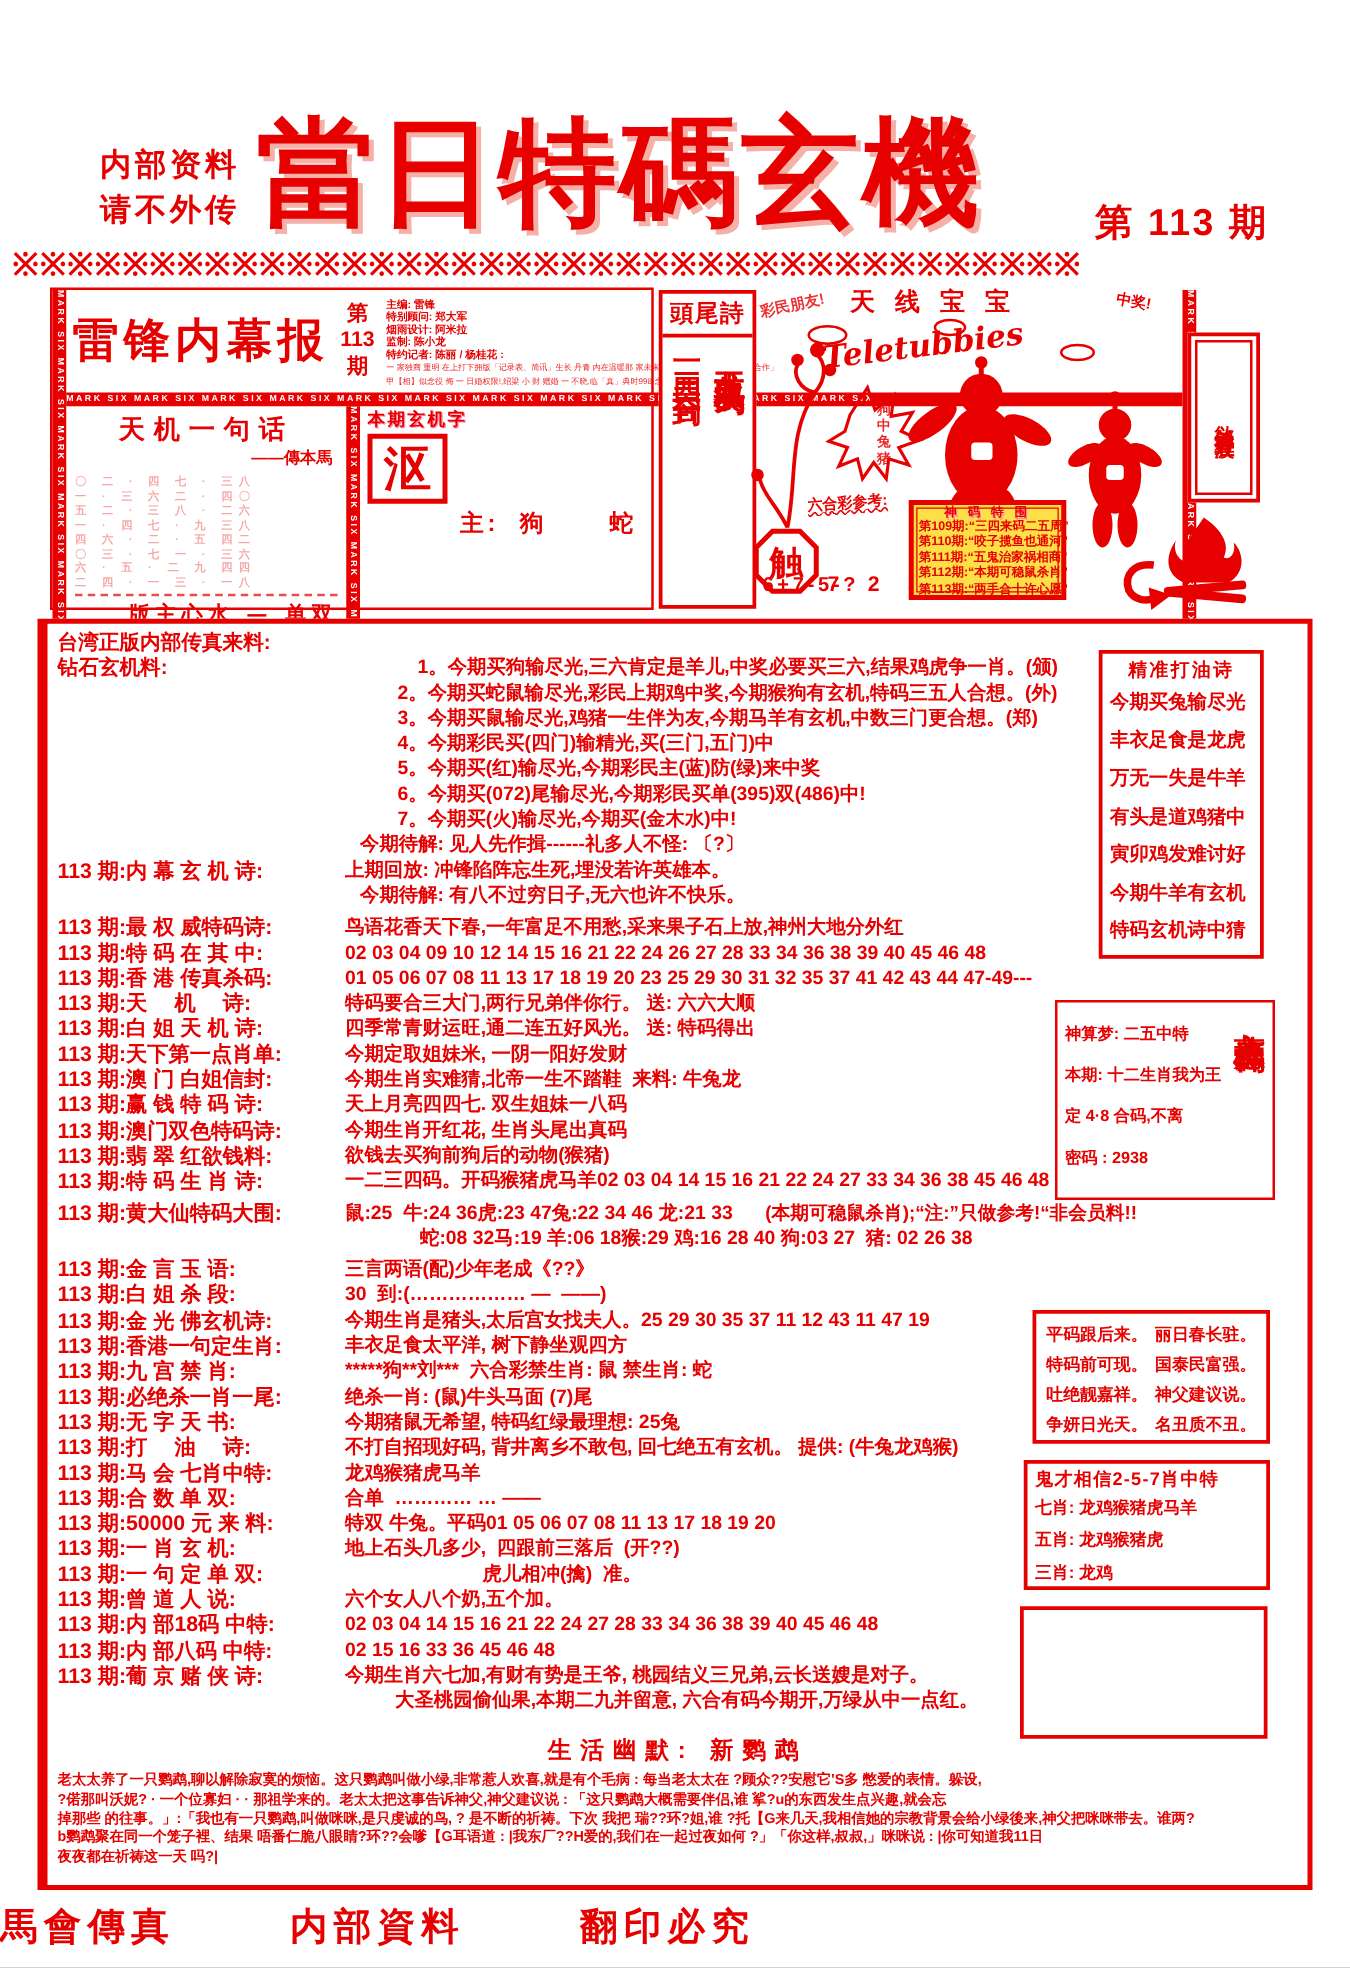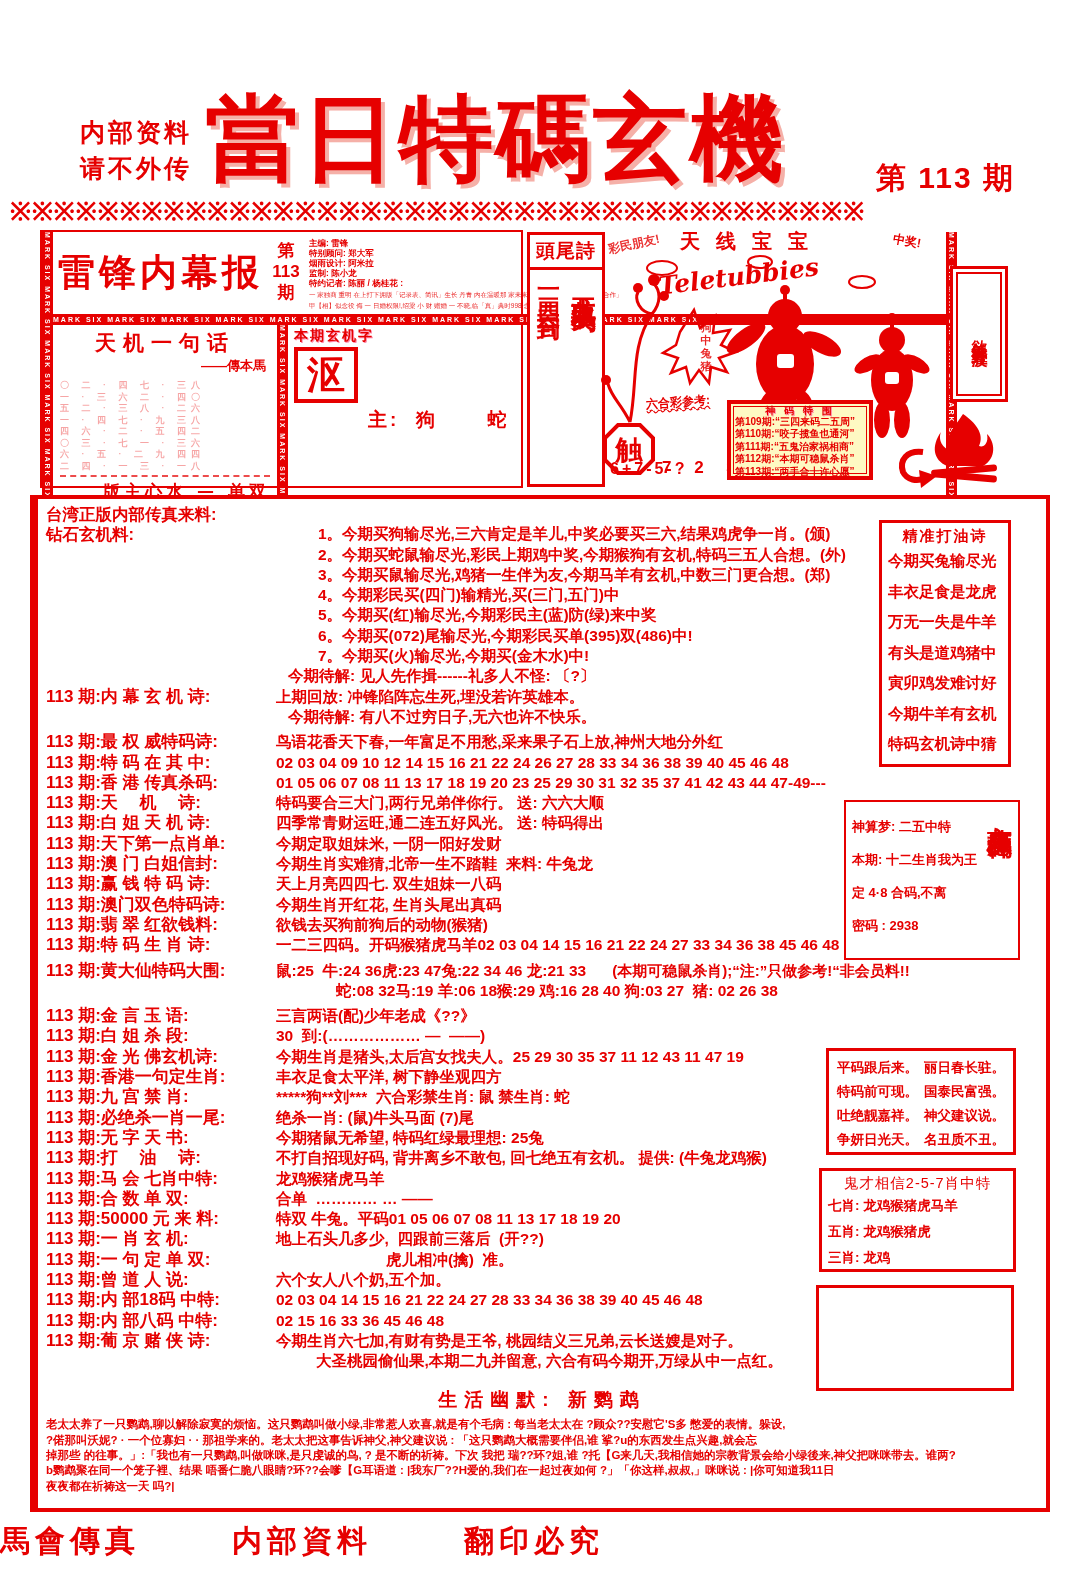--- a/index.html
+++ b/index.html
@@ -71,61 +71,61 @@
 .tele .arc{position:absolute;left:80px;top:0;font-size:20px;font-weight:900;letter-spacing:16px;white-space:nowrap}
 .tele .brand{position:absolute;left:58px;top:34px;font-size:25px;font-weight:900;font-style:italic;
   transform:rotate(-7deg);font-family:"DejaVu Serif",serif}
 .tele .fch{position:absolute;left:98px;top:84px;font-size:11px;font-weight:800;writing-mode:vertical-rl;letter-spacing:5px;opacity:.85}
 .tele .ref{position:absolute;left:46px;top:166px;font-size:12px;font-weight:800;transform:rotate(-4deg);
   text-decoration:underline;text-decoration-style:wavy}
 .tele .art{position:absolute;left:0;top:24px}
 .tele .stamp{position:absolute;left:2px;top:194px}
 .tele .nums{position:absolute;left:62px;top:190px;font-size:17px;font-weight:900;line-height:20px;letter-spacing:9px;white-space:pre}
 .tele .nums3{position:absolute;left:10px;top:232px;font-size:16px;font-weight:900;letter-spacing:3px}
-.hist{position:absolute;left:127px;top:172px;width:146px;height:80px;border:4px solid #e60000;background:#fef9c3;
+.hist{position:absolute;left:127px;top:172px;width:126px;height:80px;border:4px solid #e60000;background:#fde047;
   outline:1px solid #e60000;outline-offset:-7px;padding:1px 4px}
 .hist-title{font-size:10px;font-weight:900;text-align:center;letter-spacing:3px;line-height:11px;text-shadow:1px 1px 0 #f8a}
 .hist-line{font-size:10px;font-weight:800;line-height:12.4px;white-space:nowrap}
 
 
 .win{position:absolute;left:893px;top:233px;font-size:12px;font-weight:800;transform:rotate(10deg)}
 .banner-box{position:absolute;left:950px;top:266px;width:58px;height:136px;border:3px solid #e60000;padding:3px;background:#fff}
 .banner-in{border:2px solid #e60000;height:100%;display:flex;align-items:center;justify-content:center}
 .banner-txt{writing-mode:vertical-rl;font-size:16px;font-weight:900;letter-spacing:2px;font-family:"DejaVu Serif",serif}
 .fire{position:absolute;left:893px;top:410px}
 
 
 .main{position:absolute;left:30px;top:495px;width:1020px;height:1017px;border:4px solid #e60000;border-left-width:8px;
   padding:5px 8px;background:#fff}
 .intro1{font-size:16.5px;font-weight:800;line-height:20.3px}
 .introrow{display:flex;line-height:20.3px}
 .introlb{flex:none;width:272px;font-size:16.5px;font-weight:800}
 .item{margin-left:272px;font-size:15.5px;font-weight:700;line-height:20.3px;white-space:nowrap}
-.item.first{margin-left:0}
+.item.first{margin-left:16px}
 .row{display:flex;line-height:20.3px;min-height:20.3px}
 .lb{flex:none;width:230px;font-size:17px;font-weight:800;white-space:pre;overflow:hidden}
 .tx{flex:1;font-size:15.5px;font-weight:600;white-space:pre-wrap}
 .tx .note{font-weight:800;margin-left:26px;font-size:15px}
 .mt{margin-top:5px}
 .humor-title{text-align:center;font-size:19px;font-weight:900;letter-spacing:7px;margin-top:16px}
 .humor-line{font-size:11.5px;line-height:15.3px;font-weight:600;white-space:nowrap;overflow:hidden}
 .humor-wrap{margin-top:4px}
 
 
 .dayou{position:absolute;left:841px;top:21px;width:132px;height:247px;border:3px solid #e60000;background:#fff;padding:4px 6px}
 .dayou-title{font-size:15px;font-weight:900;text-align:center;letter-spacing:2px}
 .dayou-line{font-size:15.5px;font-weight:700;line-height:30.5px;font-family:"DejaVu Serif",serif;white-space:nowrap}
 .shensuan{position:absolute;left:806px;top:301px;width:176px;height:160px;border:2px solid #e60000;background:#fff;padding:8px 6px}
 .ss-line{font-size:13px;font-weight:800;line-height:33px;white-space:nowrap}
 .ss-vert{position:absolute;right:2px;top:4px;writing-mode:vertical-rl;font-size:25px;font-weight:900;
   font-family:"DejaVu Serif",serif;letter-spacing:2px;line-height:34px}
 .pingma{position:absolute;left:788px;top:549px;width:190px;height:107px;border:3px solid #e60000;background:#fff;padding:5px 8px}
 .pm-row{display:flex;justify-content:space-between;font-size:13.5px;font-weight:700;line-height:24px;white-space:nowrap}
 .guicai{position:absolute;left:781px;top:669px;width:197px;height:104px;border:3px solid #e60000;background:#fff;padding:3px 6px}
-.gc-title{font-size:14.5px;font-weight:400;text-align:center;letter-spacing:1px;white-space:nowrap}
+.gc-title{font-size:14.5px;font-weight:700;text-align:left;letter-spacing:1px;white-space:nowrap}
 .gc-line{font-size:13.5px;font-weight:700;line-height:26px;white-space:nowrap}
 .emptybox{position:absolute;left:778px;top:786px;width:198px;height:106px;border:3px solid #e60000;background:#fff}
 
 
 .footer{position:absolute;left:0;right:17px;top:1521px;display:flex;gap:92px;
   font-size:30px;font-weight:900;letter-spacing:5px;font-family:"DejaVu Serif",serif}
 </style>
 </head>
 <body>
 

